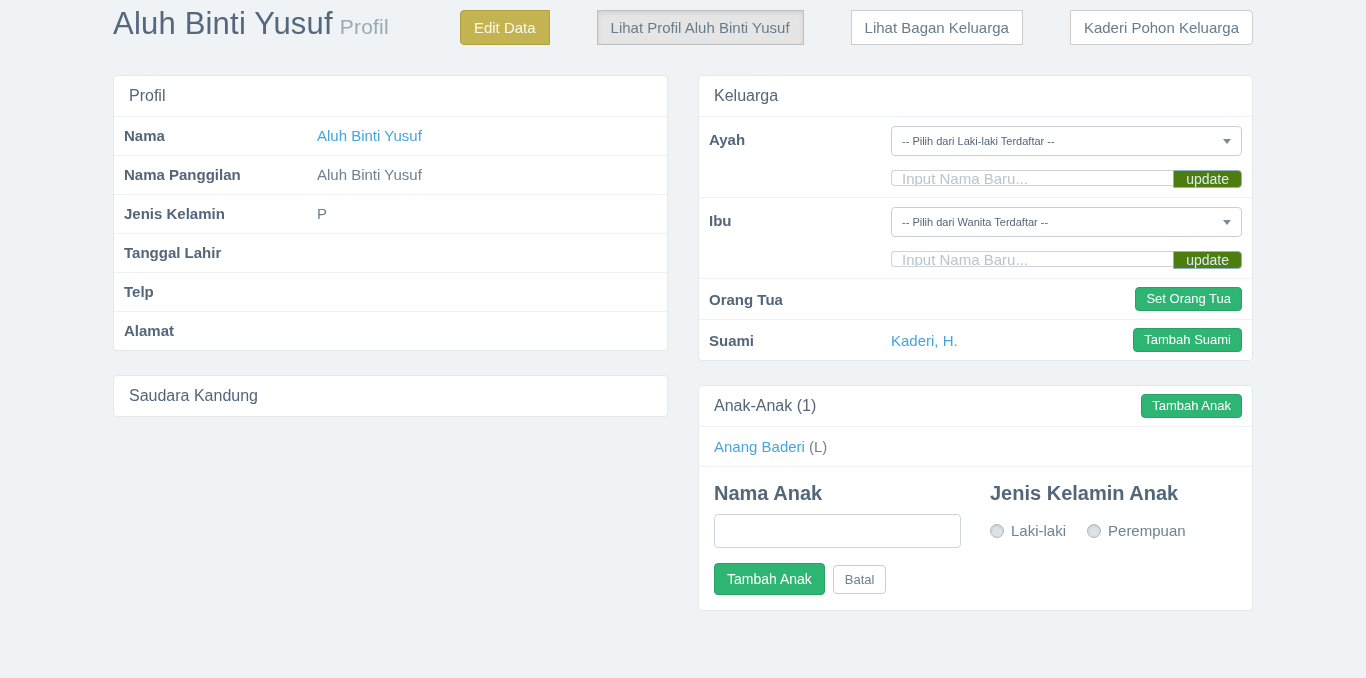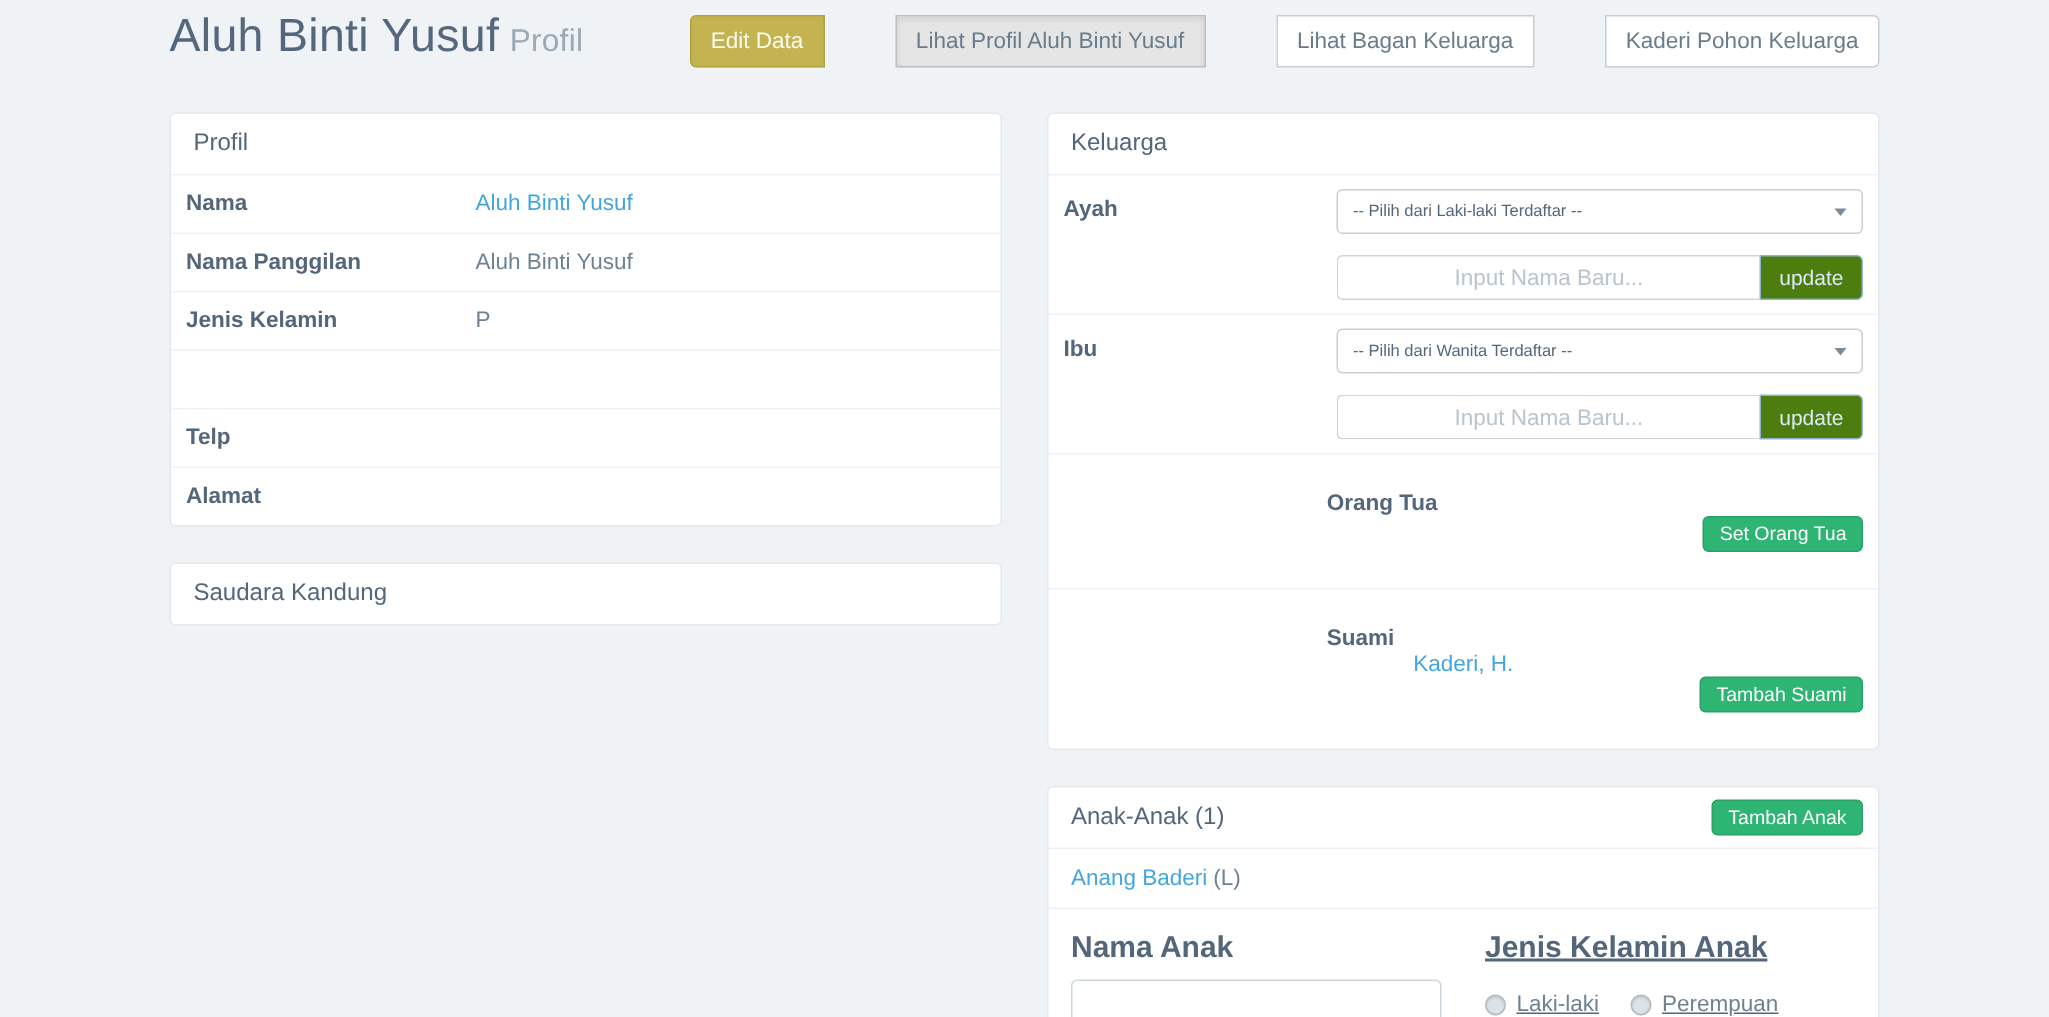--- a/index.html
+++ b/index.html
@@ -37,62 +37,62 @@
   .panel-heading.flexed { display: flex; justify-content: space-between; align-items: center; padding: 8px 10px 8px 15px; }
 
   
   .profil-row { display: flex; border-top: 1px solid #edf1f5; font-size: 15px; min-height: 39px; }
   .profil-label { width: 193px; flex-shrink: 0; padding: 10px; font-weight: bold; color: #54667a; }
   .profil-value { padding: 10px; color: #6e8293; }
   a.link { color: #46a6dc; text-decoration: none; cursor: pointer; }
 
   
   .k-row { display: flex; border-top: 1px solid #edf1f5; padding: 9px 10px; font-size: 15px; align-items: flex-start; }
-  .k-row.center { align-items: center; padding: 24px 10px; flex-direction: column; }
+  .k-row.center { align-items: center; padding: 8px 10px; }
   .k-label { width: 182px; flex-shrink: 0; font-weight: bold; color: #54667a; padding-top: 5px; padding-left: 0; }
   .k-row.center .k-label { padding-top: 0; }
   .k-controls { flex: 1; }
 
   .selectbox {
     position: relative; height: 30px; border: 1px solid #c8d0d7; border-radius: 4px;
     background: #fff; padding: 5px 26px 5px 10px; font-size: 11px; line-height: 19px;
     color: #54667a; cursor: pointer; white-space: nowrap; overflow: hidden;
   }
   .selectbox .caret {
     position: absolute; right: 10px; top: 12px; width: 0; height: 0;
     border-left: 4px solid transparent; border-right: 4px solid transparent;
     border-top: 5px solid #7a8b99;
   }
 
   .input-group { display: flex; margin-top: 14px; }
   .input-text {
-    flex: 1; height: 30px; border: 1px solid #ccd5db; border-right: none;
+    flex: 1; height: 16px; border: 1px solid #ccd5db; border-right: none;
     border-radius: 4px 0 0 4px; padding: 5px 10px; font-size: 15px; color: #54667a;
-    outline: none; font-family: inherit; min-width: 0; text-align: center;
+    outline: none; font-family: inherit; min-width: 0;
   }
   .input-text::placeholder { color: #b9c5ce; }
   .btn-update {
     background: #4d7c0f; border: 1px solid #90b3cc; color: #dcebf5;
     font-size: 14px; padding: 0 12px; border-radius: 0 4px 4px 0; cursor: pointer; font-family: inherit;
   }
 
   .btn-green-sm {
     background: #2eb473; border: 1px solid #28a167; color: #fff; font-family: inherit;
     font-size: 13px; line-height: 16px; padding: 3px 10px; border-radius: 4px; cursor: pointer; white-space: nowrap;
   }
   .push-right { margin-left: auto; }
 
   
   .child-row { border-top: 1px solid #edf1f5; padding: 11px 15px; font-size: 15px; color: #6e8293; }
   .gender-suffix { margin-left: 4px; color: #6e8293; }
 
   .child-form { border-top: 1px solid #edf1f5; padding: 15px; }
   .form-row1 { display: flex; }
   .form-col1 { width: 247px; flex-shrink: 0; }
-  .form-col2 { margin-left: 29px; flex: 1; text-decoration: underline; }
+  .form-col2 { margin-left: 29px; flex: 1; }
   .form-label { display: block; font-weight: bold; font-size: 20px; color: #54667a; margin-bottom: 9px; }
   .input-lg {
     width: 100%; height: 34px; border: 1px solid #ccd5db; border-radius: 4px;
     padding: 6px 10px; font-size: 15px; color: #54667a; outline: none; font-family: inherit;
   }
   .radios { display: flex; gap: 21px; margin-top: 17px; align-items: flex-start; color: #6e8293; font-size: 15px; }
   .radio-item { display: flex; align-items: center; cursor: pointer; }
   .radio-circle {
     width: 14px; height: 14px; border-radius: 50%; background: #dde2e6;
     border: 1px solid #aeb9c0; display: inline-block; margin-right: 7px;
@@ -141,20 +141,21 @@
         </div>
         <div class="profil-row">
           <div class="profil-label">Nama Panggilan</div>
           <div class="profil-value">Aluh Binti Yusuf</div>
         </div>
         <div class="profil-row">
           <div class="profil-label">Jenis Kelamin</div>
           <div class="profil-value">P</div>
         </div>
         <div class="profil-row">
+          <div class="profil-label">Tanggal Lahir</div>
           <div class="profil-value"></div>
         </div>
         <div class="profil-row">
           <div class="profil-label">Telp</div>
           <div class="profil-value"></div>
         </div>
         <div class="profil-row">
           <div class="profil-label">Alamat</div>
           <div class="profil-value"></div>
         </div>

